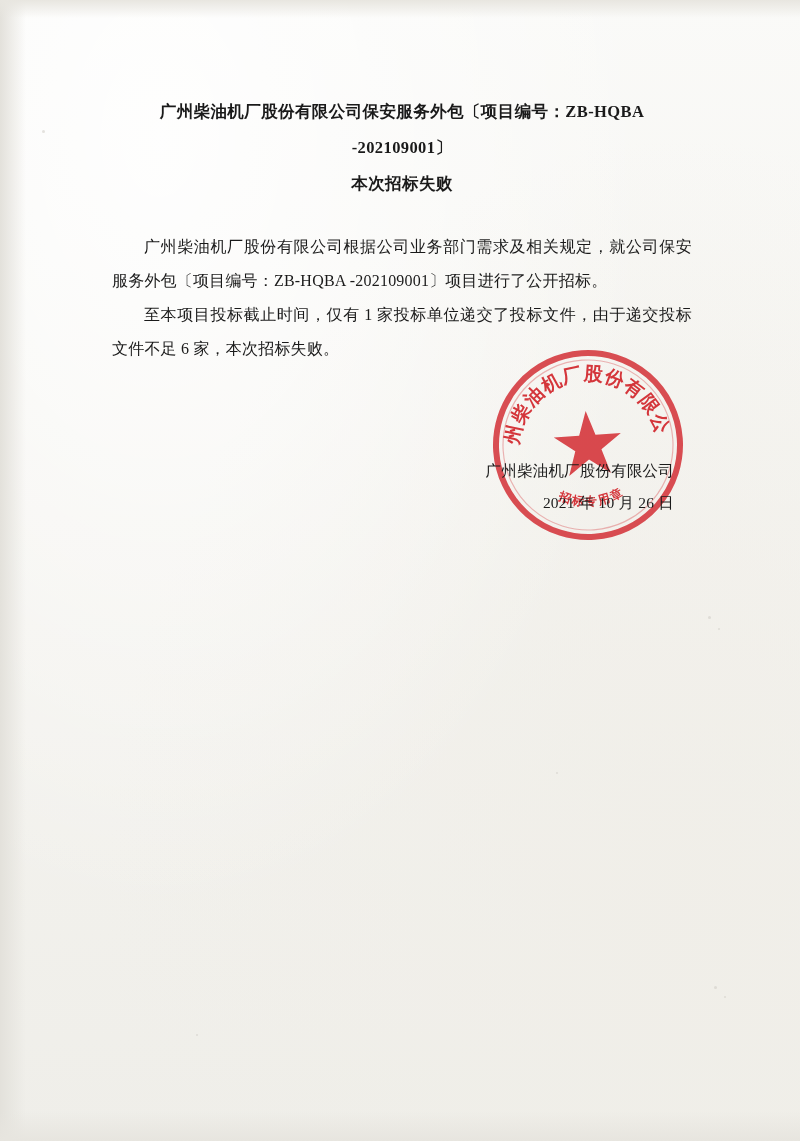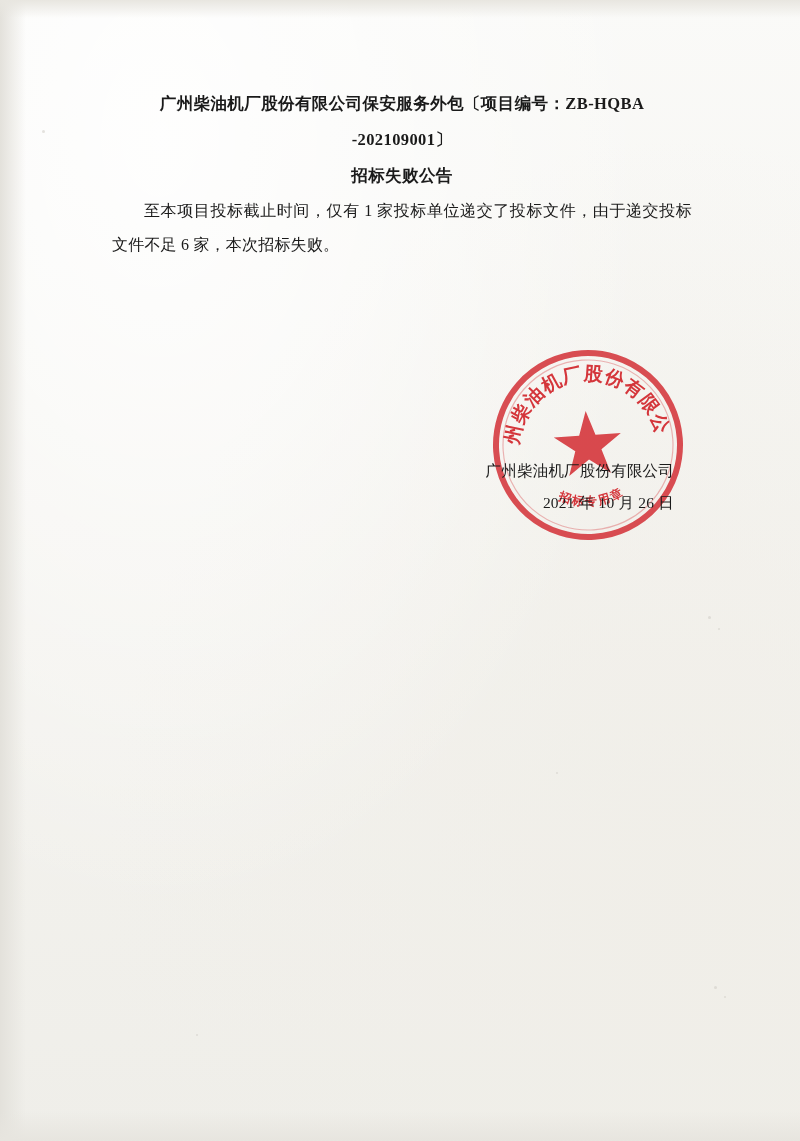--- a/index.html
+++ b/index.html
@@ -57,21 +57,21 @@
   }
 
   .content {
     position: absolute;
     left: 112px;
     top: 0;
     width: 580px;
   }
 
   .doc-title {
-    margin: 0;
+    margin: 8px;
     padding-top: 86px;
     text-align: center;
     font-size: 16.5px;
     font-weight: 700;
     line-height: 36px;
     letter-spacing: .4px;
     font-family: "Liberation Serif", "DejaVu Serif", serif;
   }
   .doc-title .line2 {
     display: block;
@@ -143,23 +143,24 @@
   <div class="speck" style="left:708px;top:616px;width:3px;height:3px;"></div>
   <div class="speck" style="left:718px;top:628px;width:2px;height:2px;"></div>
   <div class="speck" style="left:714px;top:986px;width:3px;height:3px;"></div>
   <div class="speck" style="left:724px;top:996px;width:2px;height:2px;"></div>
   <div class="speck" style="left:556px;top:772px;width:2px;height:2px;"></div>
   <div class="speck" style="left:196px;top:1034px;width:2px;height:2px;"></div>
 
   <div class="content">
     <h1 class="doc-title">
       <span>广州柴油机厂股份有限公司保安服务外包〔项目编号：ZB-HQBA -202109001〕</span>
-      <span class="line2">招标失败公告</span>
+      <span class="line2">本次招标失败</span>
     </h1>
 
+    <p class="para first">广州柴油机厂股份有限公司根据公司业务部门需求及相关规定，就公司保安服务外包〔项目编号：ZB-HQBA -202109001〕项目进行了公开招标。</p>
     <p class="para">至本项目投标截止时间，仅有 1 家投标单位递交了投标文件，由于递交投标文件不足 6 家，本次招标失败。</p>
   </div>
 
   <div class="seal">
     <svg width="200" height="200" viewBox="0 0 200 200" xmlns="http://www.w3.org/2000/svg">
       <circle cx="100" cy="100" r="92" fill="none" stroke="#d2262c" stroke-width="6" opacity="0.88"></circle>
       <circle cx="100" cy="100" r="85" fill="none" stroke="#d2262c" stroke-width="1.2" opacity="0.35"></circle>
       <path id="sealArc" d="M 100,100 m -70,0 a 70,70 0 1,1 140,0" fill="none" stroke="none" transform="rotate(0 100 100)"></path>
       <path id="sealArcPath" d="M 30,105 A 70,70 0 0 1 170,105" fill="none" stroke="none"></path>
       <text class="seal-text">

